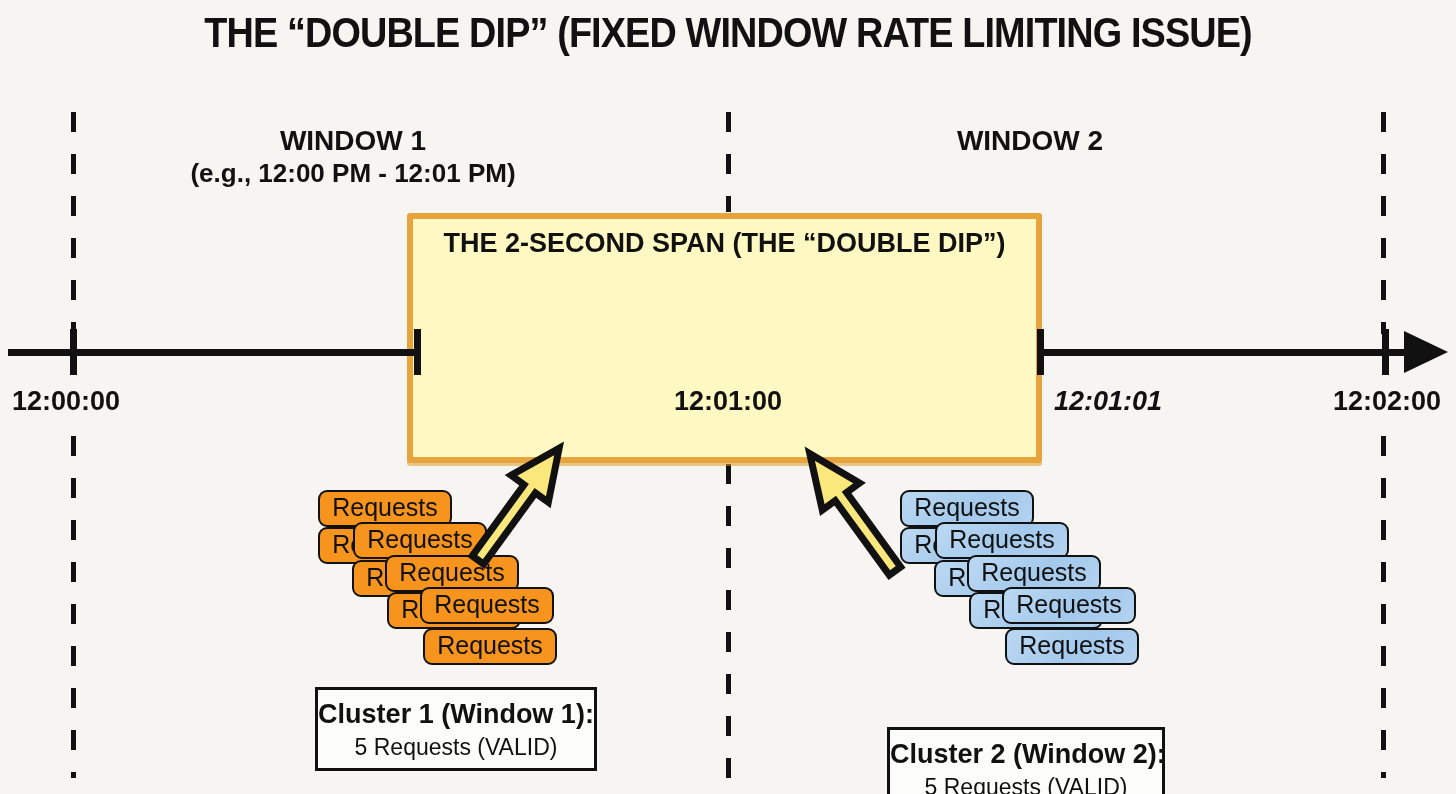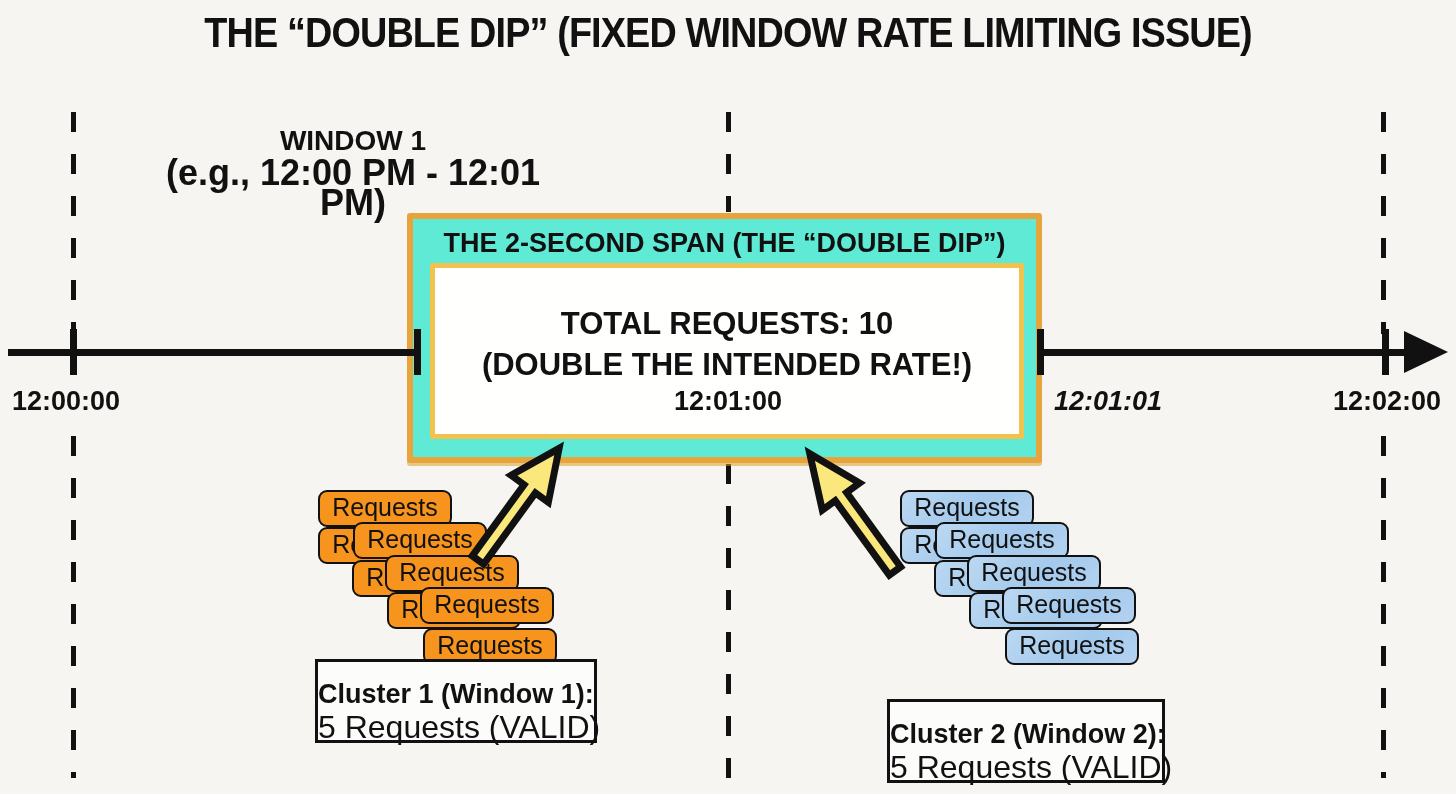--- a/index.html
+++ b/index.html
@@ -30,41 +30,41 @@
   
   .dash{
     width:5px;
     background:repeating-linear-gradient(to bottom,#111 0 20px,transparent 20px 42px);
     z-index:1;
   }
 
   
   .window-label{width:440px;text-align:center;top:124px;z-index:2;}
   .window-label .wname{font-size:28px;font-weight:700;line-height:34px;}
-  .window-label .wrange{font-size:36px;font-weight:700;line-height:30px;}
+  .window-label .wrange{font-size:26px;font-weight:700;line-height:30px;}
 
   
   .tl-seg{height:7px;background:#111;top:349px;z-index:4;}
   .tl-tick{width:7px;height:46px;background:#111;top:329px;z-index:5;}
   .tl-arrowhead{
     top:331px;width:0;height:0;
     border-top:21px solid transparent;
     border-bottom:21px solid transparent;
     border-left:44px solid #111;
     z-index:4;
   }
   .tick-label{
     top:386px;width:200px;text-align:center;
     font-size:27px;font-weight:700;z-index:6;white-space:nowrap;
   }
 
   
   .span-box{
     left:407px;top:213px;width:635px;height:250px;
-    background:#5eead4;
+    background:#fef9c3;
     border:6px solid #E8A43C;
     border-radius:3px;
     box-sizing:border-box;
     box-shadow:0 3px 0 rgba(222,156,40,.55);
     z-index:2;
   }
   .span-header{
     position:absolute;left:0;right:0;top:9px;
     text-align:center;font-size:27px;font-weight:700;
     white-space:nowrap;
@@ -91,72 +91,69 @@
     z-index:3;
   }
   .card.orange{background:#F7941E;}
   .card.blue{background:#A9CDEE;background-image:linear-gradient(135deg,#BBD8F2 0%,#A3C9EC 55%,#B3D2F0 100%);}
 
   
   .arrow-svg{z-index:6;overflow:visible;}
 
   
   .caption{
-    top:659px;height:84px;
+    top:687px;height:84px;
     background:#FCFCFA;
     border:3px solid #111;
     box-sizing:border-box;
-    text-align:left;
+    text-align:center;
     z-index:3;
-    padding-top:15px;
+    padding-top:7px;
   }
   .caption .cap-title{font-size:27px;font-weight:700;line-height:34px;white-space:nowrap;}
-  .caption .cap-value{font-size:32px;font-weight:400;line-height:32px;white-space:nowrap;}
+  .caption .cap-value{font-size:23px;font-weight:400;line-height:32px;white-space:nowrap;}
 </style>
 </head>
 <body>
 
 <div id="canvas">
 
   <div class="abs title">THE “DOUBLE DIP” (FIXED WINDOW RATE LIMITING ISSUE)</div>
 
   <div class="abs dash" style="left:71px;top:112px;height:222px;"></div>
   <div class="abs dash" style="left:71px;top:436px;height:342px;"></div>
   <div class="abs dash" style="left:726px;top:112px;height:100px;"></div>
   <div class="abs dash" style="left:726px;top:464px;height:314px;"></div>
   <div class="abs dash" style="left:1381px;top:112px;height:222px;"></div>
   <div class="abs dash" style="left:1381px;top:436px;height:342px;"></div>
 
   <div class="abs window-label" style="left:133px;">
     <div class="wname">WINDOW 1</div>
     <div class="wrange">(e.g., 12:00 PM - 12:01 PM)</div>
   </div>
   <div class="abs window-label" style="left:810px;">
+    <div class="wname">WINDOW 2</div>
   </div>
 
   <div class="abs tl-seg" style="left:8px;width:407px;"></div>
   <div class="abs tl-seg" style="left:1038px;width:370px;"></div>
   <div class="abs tl-arrowhead" style="left:1404px;"></div>
 
   <div class="abs tl-tick" style="left:70px;"></div>
   <div class="abs tl-tick" style="left:414px;"></div>
   <div class="abs tl-tick" style="left:1037px;"></div>
   <div class="abs tl-tick" style="left:1382px;"></div>
 
   <div class="abs tick-label" style="left:-34px;">12:00:00</div>
   <div class="abs tick-label" style="left:628px;">12:01:00</div>
   <div class="abs tick-label" style="left:1008px;font-style:italic;">12:01:01</div>
   <div class="abs tick-label" style="left:1287px;">12:02:00</div>
 
   <div class="abs span-box">
     <div class="span-header">THE 2-SECOND SPAN (THE “DOUBLE DIP”)</div>
-    <div class="inner-box">
-      <div class="inner-line1">TOTAL REQUESTS: 10</div>
-      <div class="inner-line2">(DOUBLE THE INTENDED RATE!)</div>
-    </div>
   </div>
 
   <svg class="abs arrow-svg" style="left:450px;top:438px;" width="130" height="135">
     <polygon points="0,-7 88,-7 88,-23 138,0 88,23 88,7 0,7" transform="translate(28,122) rotate(-54)" fill="#FAE87C" stroke="#111" stroke-width="7" stroke-linejoin="miter"></polygon>
   </svg>
   <svg class="abs arrow-svg" style="left:795px;top:438px;" width="140" height="145">
     <polygon points="0,-7 92,-7 92,-23 145,0 92,23 92,7 0,7" transform="translate(100,133) rotate(-126)" fill="#FAE87C" stroke="#111" stroke-width="7" stroke-linejoin="miter"></polygon>
   </svg>
 
   <div class="abs card orange" style="left:318px;top:527px;">Requests</div>

